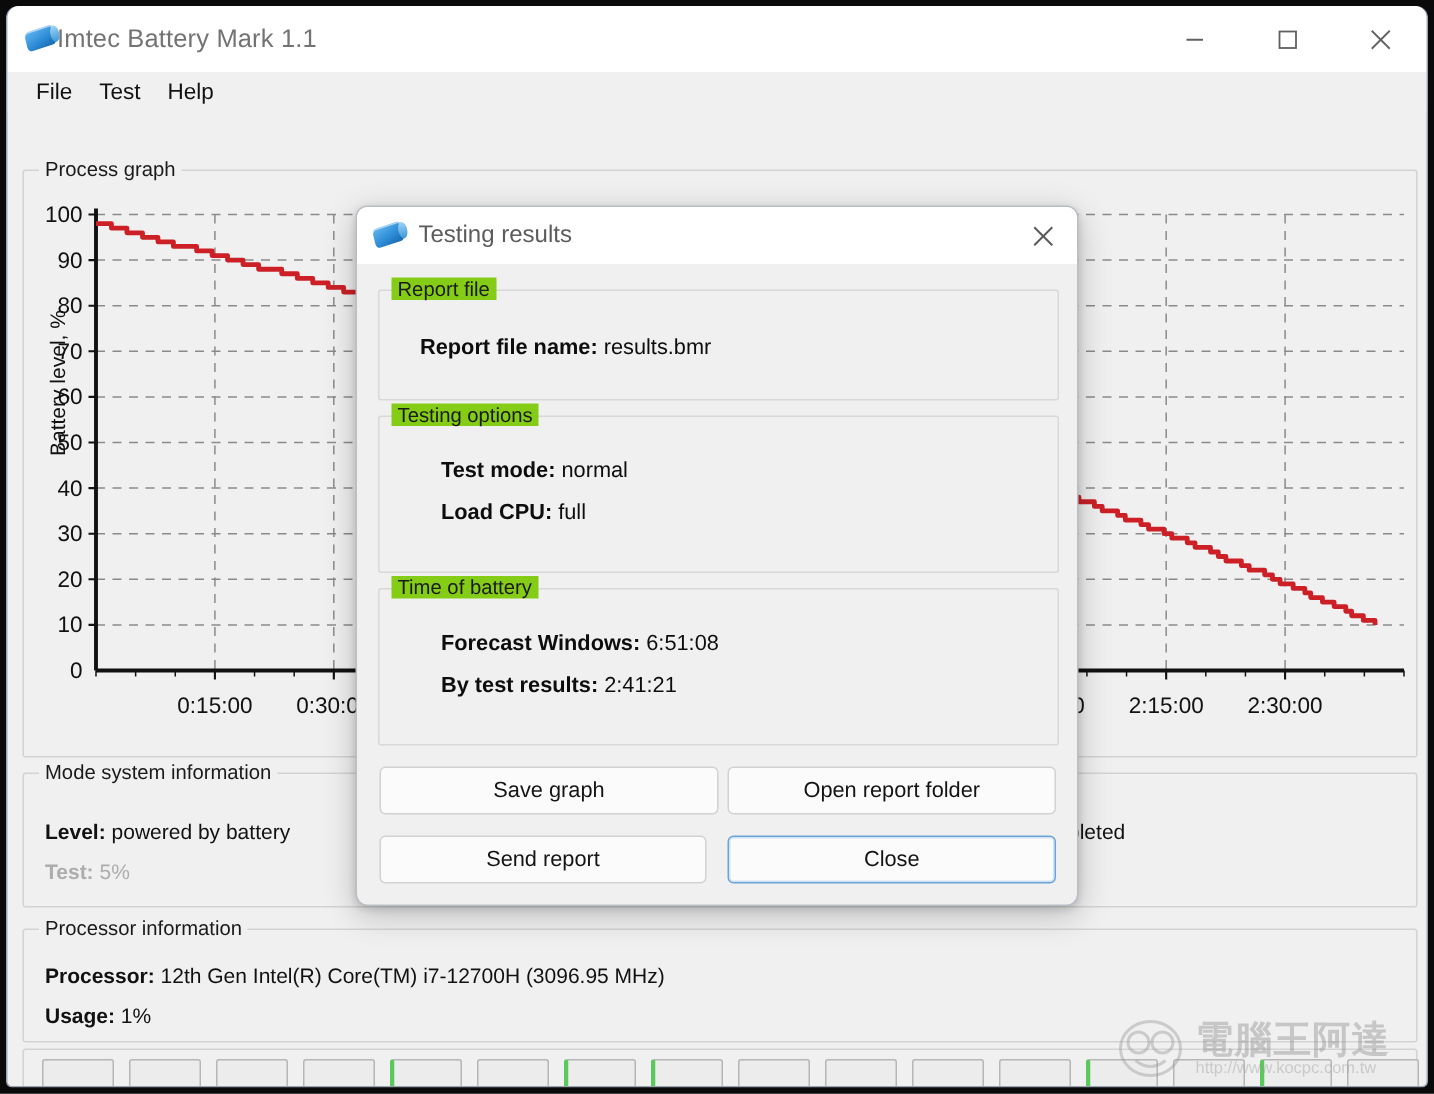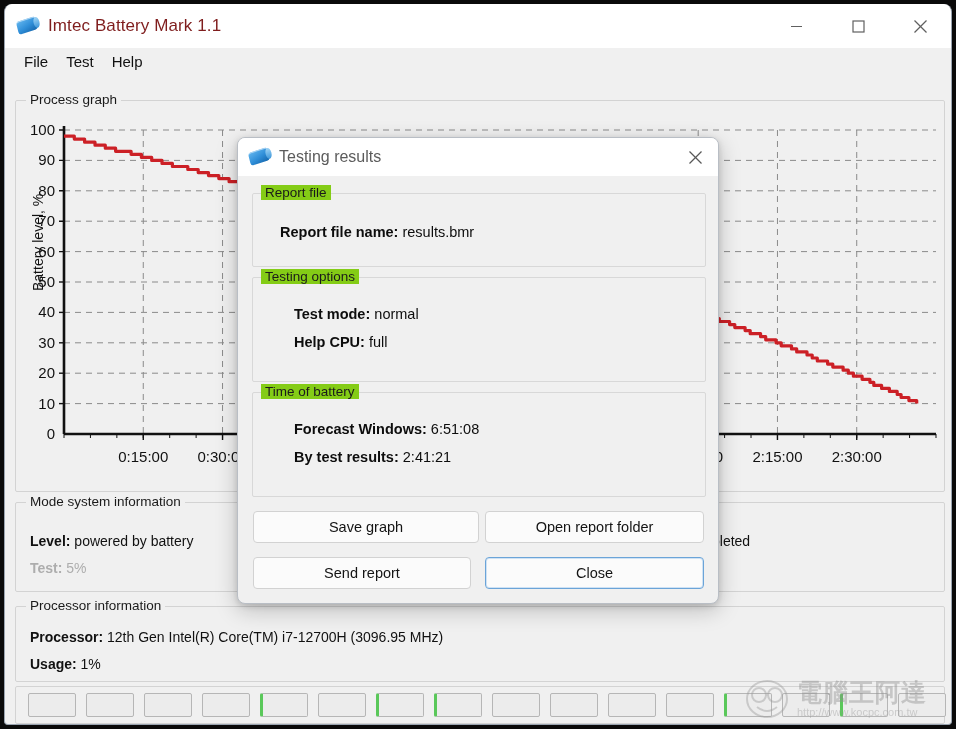--- a/index.html
+++ b/index.html
@@ -33,23 +33,22 @@
     border-radius: 8px 8px 0 0;
     display: flex;
     align-items: center;
   }
   #titlebar .app-icon {
     margin-left: 11px;
     width: 22px; height: 22px;
     position: relative;
   }
   #titlebar .title-text {
-    margin-left: 10px;
     font-size: 17px;
-    color: #7f1d1d;
+    color: #737373;
     letter-spacing: 0.1px;
   }
   .win-btns {
     position: absolute;
     right: 0; top: 0;
     height: 44px;
     display: flex;
   }
   .win-btn {
     width: 62px; height: 44px;
@@ -92,20 +91,21 @@
     cursor: default;
     text-align: right;
   }
 
   
   .groupbox {
     position: absolute;
     border: 1px solid #d3d3d3;
     border-radius: 2px;
     background: transparent;
+    margin-top: 13px;
   }
   .groupbox > .gb-title {
     position: absolute;
     top: -9px; left: 10px;
     background: #f0f0f0;
     padding: 0 4px;
     font-size: 13.5px;
     color: #1a1a1a;
     white-space: nowrap;
   }
@@ -482,21 +482,21 @@
       </div>
     </div>
 
     <div class="dlg-group" style="left:14px; top:139px; width:452px; height:103px;">
       <div class="gb-title">Testing options</div>
       <div class="dlg-kv" style="left:41px; top:28px;">
         <b>Test mode:</b> 
         <span>normal</span>
       </div>
       <div class="dlg-kv" style="left:41px; top:56px;">
-        <b>Help CPU:</b> 
+        <b>Load CPU:</b> 
         <span>full</span>
       </div>
     </div>
 
     <div class="dlg-group" style="left:14px; top:254px; width:452px; height:103px;">
       <div class="gb-title">Time of battery</div>
       <div class="dlg-kv" style="left:41px; top:28px;">
         <b>Forecast Windows:</b> 
         <span>6:51:08</span>
       </div>

